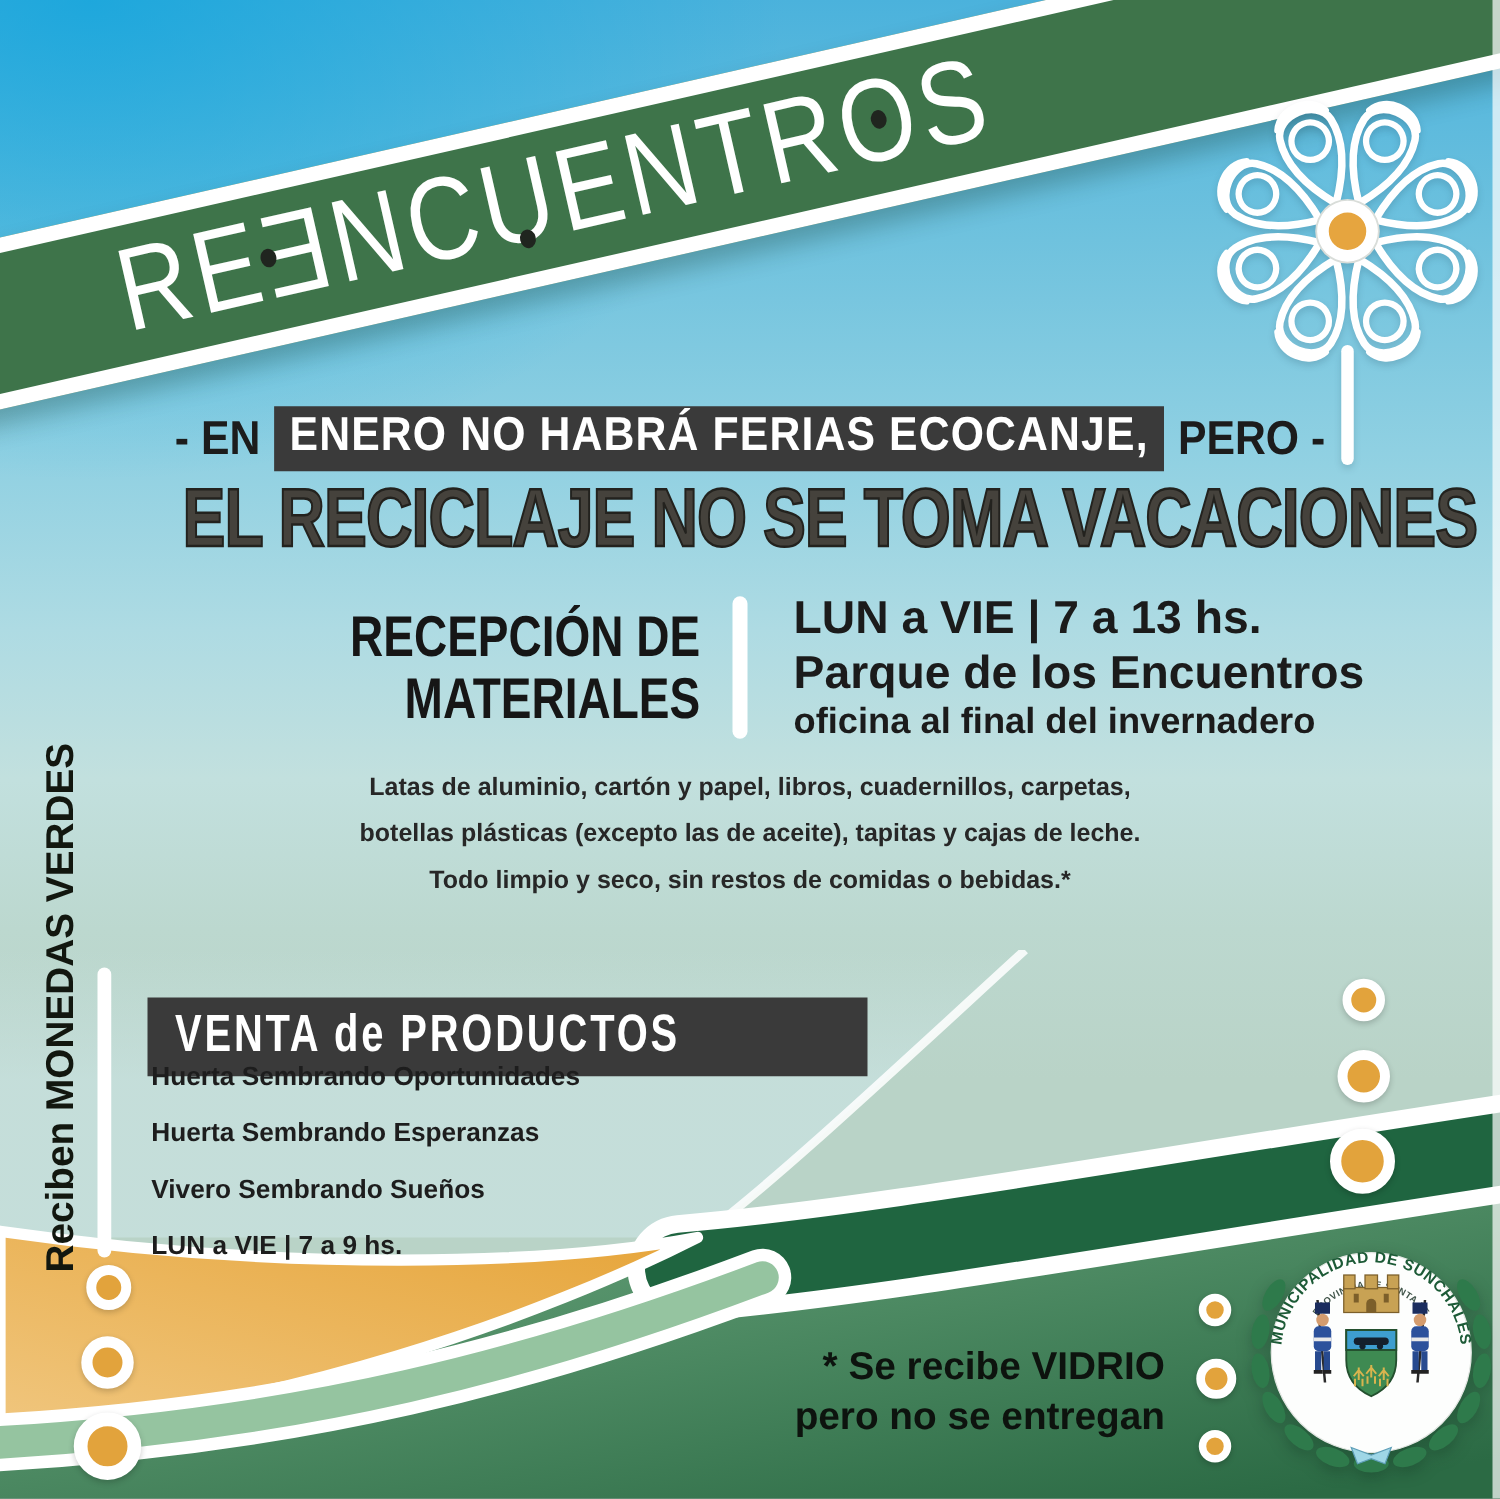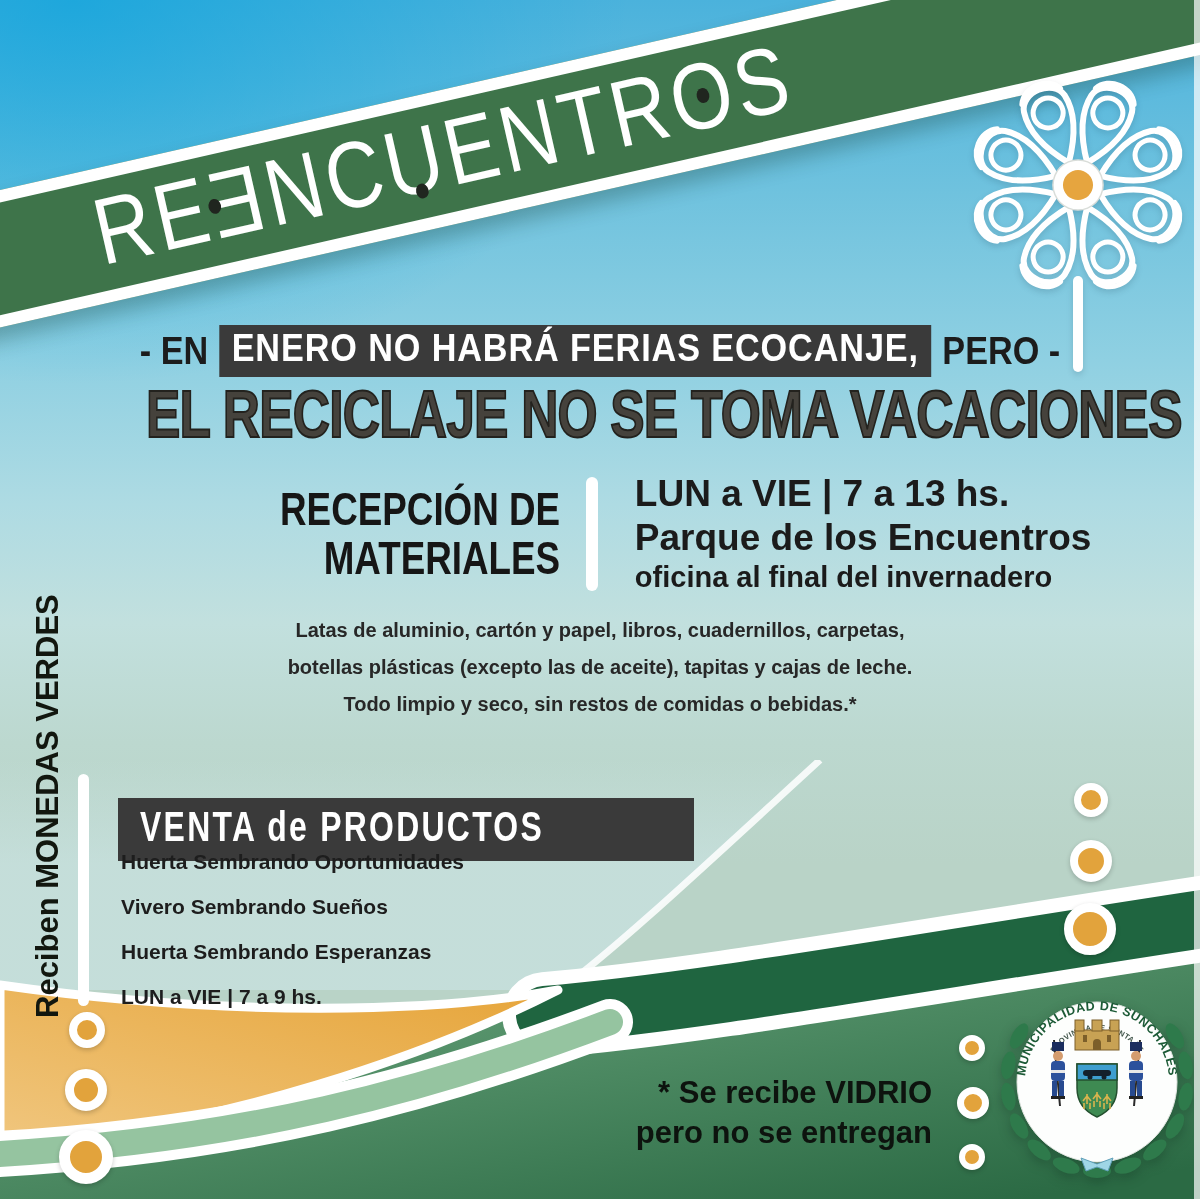--- a/index.html
+++ b/index.html
@@ -156,22 +156,22 @@
   </div>
 
   <div class="abs sidevert">Reciben MONEDAS VERDES</div>
   <div class="abs vline"></div>
 
   <div class="abs sale-box">
     <span>VENTA de PRODUCTOS</span>
   </div>
   <div class="abs sale-list">
     <div>Huerta Sembrando Oportunidades</div>
+    <div>Huerta Sembrando Esperanzas</div>
     <div>Vivero Sembrando Sueños</div>
-    <div>Huerta Sembrando Esperanzas</div>
     <div>LUN a VIE  | 7 a 9 hs.</div>
   </div>
 
   <div class="abs glass">
     <div>* Se recibe VIDRIO</div>
     <div>pero no se entregan</div>
   </div>
 
   <div class="ring" style="left:69px;top:1012px;width:36px;height:36px;"></div>
   <div class="ring" style="left:65px;top:1069px;width:42px;height:42px;border-width:9px;"></div>

